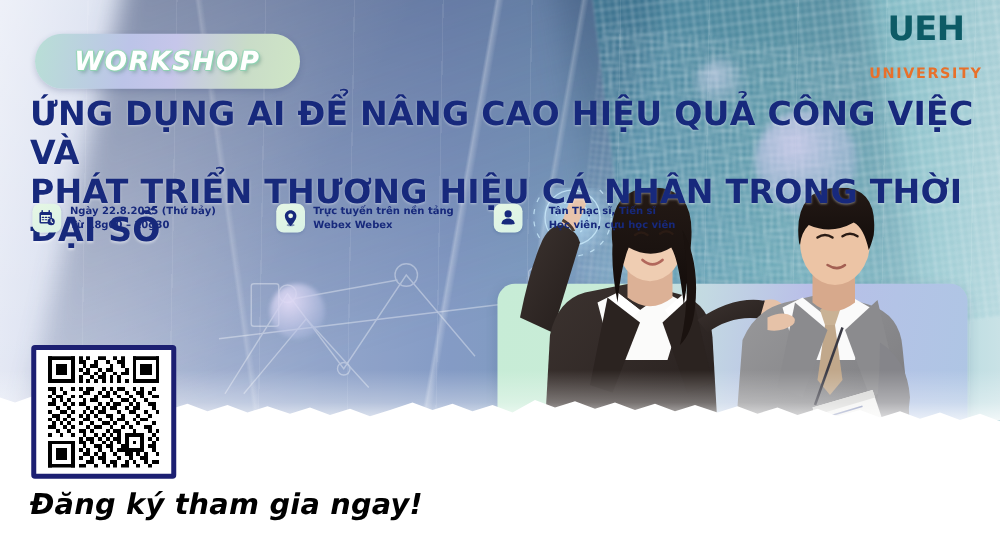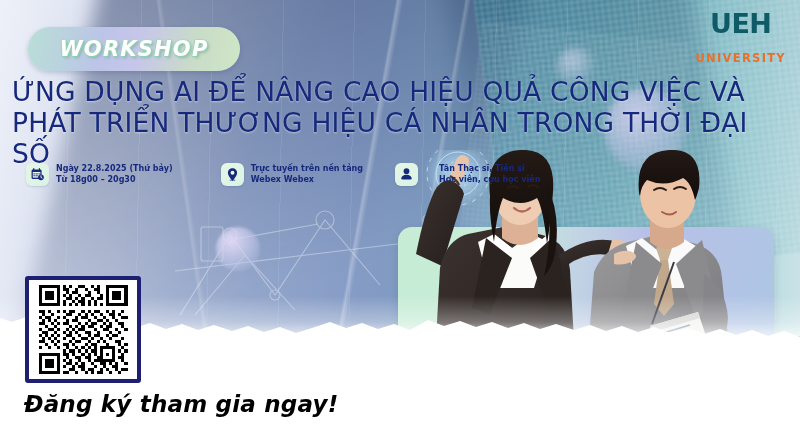--- a/index.html
+++ b/index.html
@@ -123,22 +123,22 @@
   .badge-text {
     font-size:21px; font-weight:bold; font-style:italic; letter-spacing:1.2px;
     color:#ffffff;
     text-shadow: 0 0 2px #9ad7b9, 1px 1px 0 #8ccfb0, -1px 0 0 #9ad7b9,
                  0 1px 0 #8ccfb0, 1px 0 0 #9ad7b9, 0 -1px 0 #a9dec4,
                  2px 2px 3px rgba(60,120,100,.35);
   }
 
   
   .headline {
-    position:absolute; left:12px; top:76px; width:760px;
-    color:#17297c; font-weight:normal; font-size:26.5px; line-height:31px;
+    position:absolute; left:24px; top:76px; width:760px;
+    color:#17297c; font-weight:bold; font-size:26.5px; line-height:31px;
     letter-spacing:.2px;
     text-shadow:0 1px 2px rgba(255,255,255,.45);
   }
   .headline .l2 { display:block; }
 
   
   .info-row { position:absolute; left:26px; top:163px; display:flex; }
   .info-item { display:flex; align-items:flex-start; }
   .info-item.i2 { margin-left:48px; }
   .info-item.i3 { margin-left:32px;gap:14px; }

